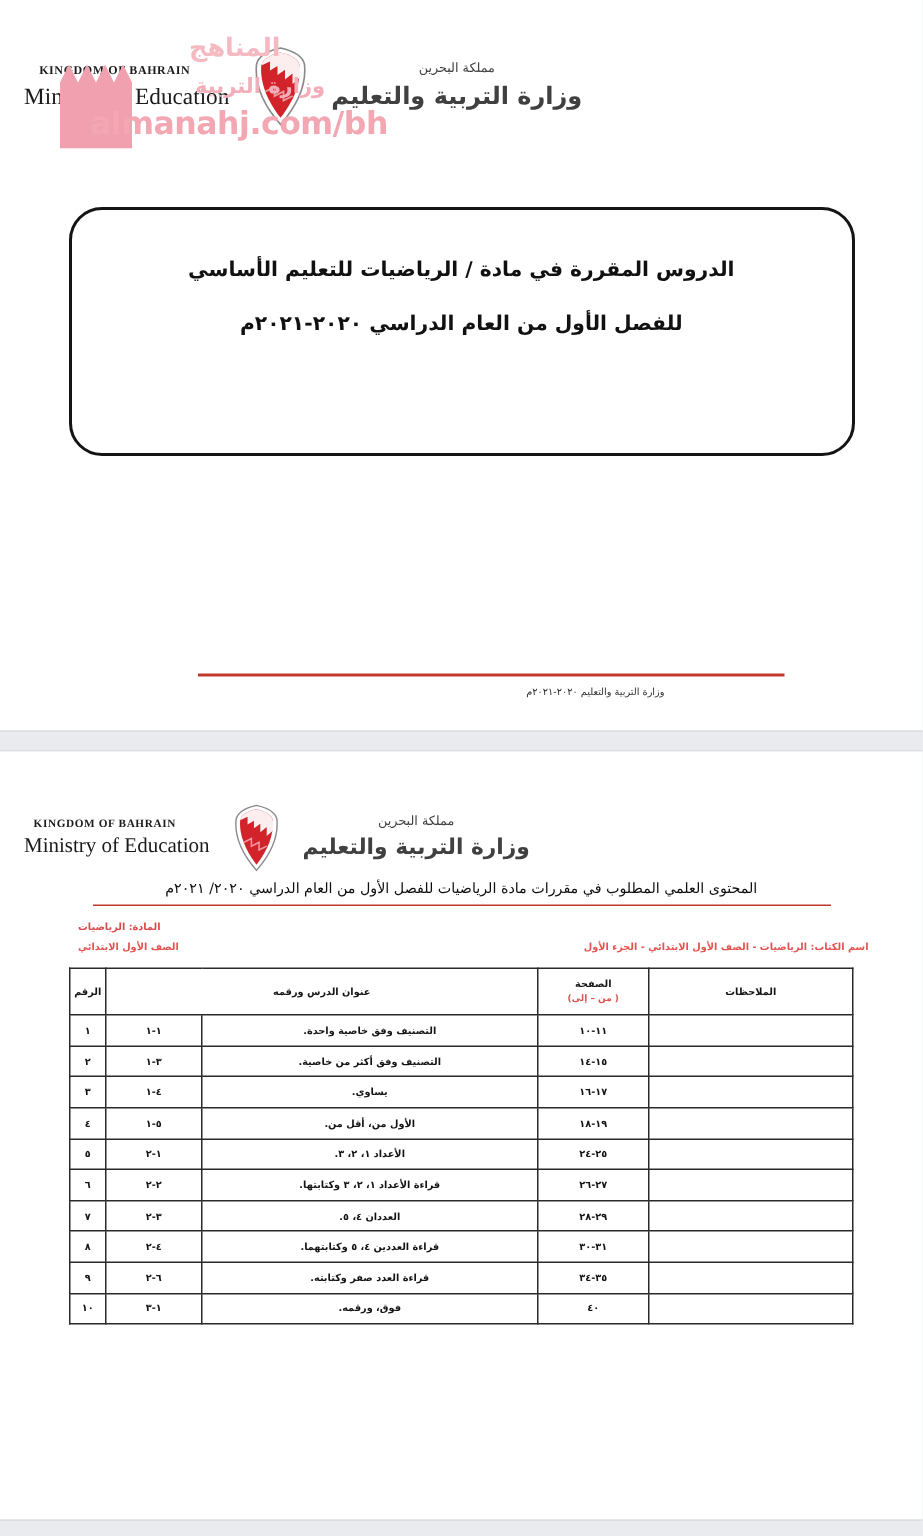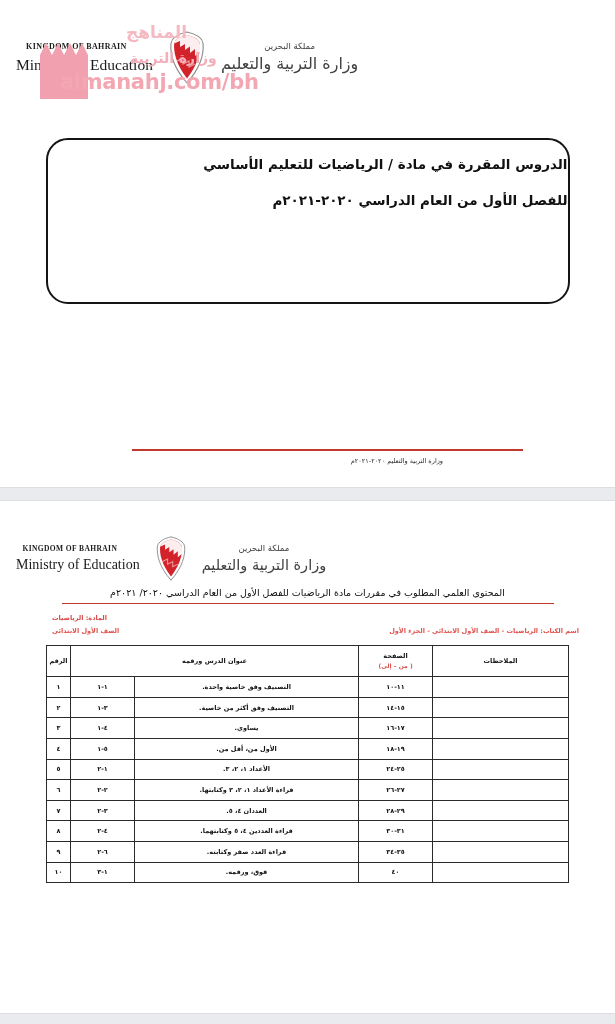--- a/index.html
+++ b/index.html
@@ -83,21 +83,21 @@
     line-height: 1.3;
   }
   .lh-ar .kingdom-ar {
     font-size: 8.5px;
     letter-spacing: 1px;
   }
   .lh-ar .moe-ar {
     font-size: 16px;
     margin-top: 2px;
     letter-spacing: 1px;
-    font-weight: 400;
+    font-weight: 700;
   }
   .lh-p2 .lh-ar .moe-ar { font-size: 14.5px; }
 
   
   .emblem { width: 40px; height: 54px; flex: 0 0 auto; }
   .lh-p2 .emblem { width: 34px; height: 46px; }
 
   
   .watermark {
     position: absolute;
@@ -148,22 +148,22 @@
 
   
   .title-card {
     margin: 46px auto 0 auto;
     width: 524px;
     height: 166px;
     border: 2.5px solid #141414;
     border-radius: 22px;
     display: flex;
     flex-direction: column;
-    align-items: flex-start;
-    padding-top: 17px;
+    align-items: center;
+    padding-top: 33px;
     direction: rtl;
   }
   .title-line {
     font-family: "DejaVu Sans", sans-serif;
     font-size: 13.5px;
     font-weight: bold;
     color: #111111;
     line-height: 1.1;
     letter-spacing: .2px;
   }

